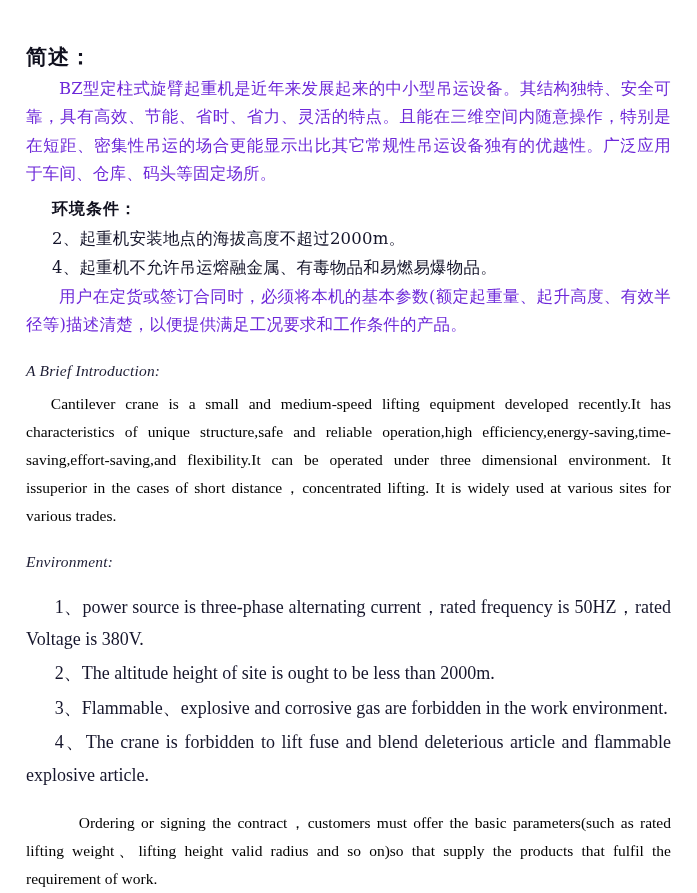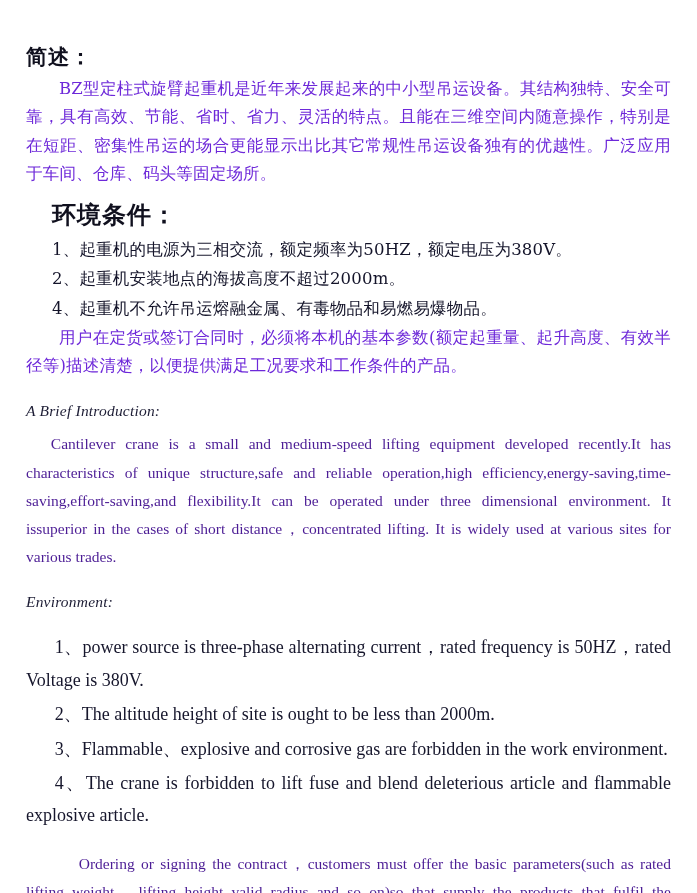--- a/index.html
+++ b/index.html
@@ -31,21 +31,21 @@
     font-family: "DejaVu Serif", serif;
     font-weight: bold;
     font-size: 21px;
     letter-spacing: 1px;
     margin: 2px 0 4px 0;
     color: #10101e;
   }
   .cn-h2 {
     font-family: "DejaVu Serif", serif;
     font-weight: bold;
-    font-size: 24px;
+    font-size: 16px;
     letter-spacing: 1px;
     margin: 10px 0 4px 26px;
     color: #10101e;
   }
   .cn-p {
     font-family: "DejaVu Serif", serif;
     font-size: 16.5px;
     line-height: 1.72;
     text-align: justify;
     text-justify: inter-ideograph;
@@ -80,21 +80,21 @@
   }
   .en-h.sp {
     margin-top: 22px;
   }
   .en-p {
     font-family: "Liberation Serif", serif;
     font-size: 15.5px;
     line-height: 1.82;
     text-align: justify;
     margin: 0 0 4px 0;
-    color: #4c1d95;
+    color: #000000;
   }
   .en-p.indent {
     text-indent: 1.6em;
   }
   .en-li {
     font-family: "Liberation Serif", serif;
     font-size: 18px;
     line-height: 1.80;
     margin: 0 0 2px 0;
     text-indent: 1.6em;
@@ -113,21 +113,20 @@
 <div class="page">
 
   <div class="cn-block">
 
     <div class="cn-h1">简述：</div>
 
     <div class="cn-p indent">BZ型定柱式旋臂起重机是近年来发展起来的中小型吊运设备。其结构独特、安全可靠，具有高效、节能、省时、省力、灵活的特点。且能在三维空间内随意操作，特别是在短距、密集性吊运的场合更能显示出比其它常规性吊运设备独有的优越性。广泛应用于车间、仓库、码头等固定场所。</div>
 
     <div class="cn-h2">环境条件：</div>
 
-    <div class="cn-li">1、起重机的电源为三相交流，额定频率为50HZ，额定电压为380V。</div>
     <div class="cn-li">2、起重机安装地点的海拔高度不超过2000m。</div>
     <div class="cn-li">4、起重机不允许吊运熔融金属、有毒物品和易燃易爆物品。</div>
 
 
     <div class="cn-p indent">用户在定货或签订合同时，必须将本机的基本参数(额定起重量、起升高度、有效半径等)描述清楚，以便提供满足工况要求和工作条件的产品。</div>
   </div>
 
   <div class="en-block">
 
     <div class="en-h">A Brief Introduction:</div>

